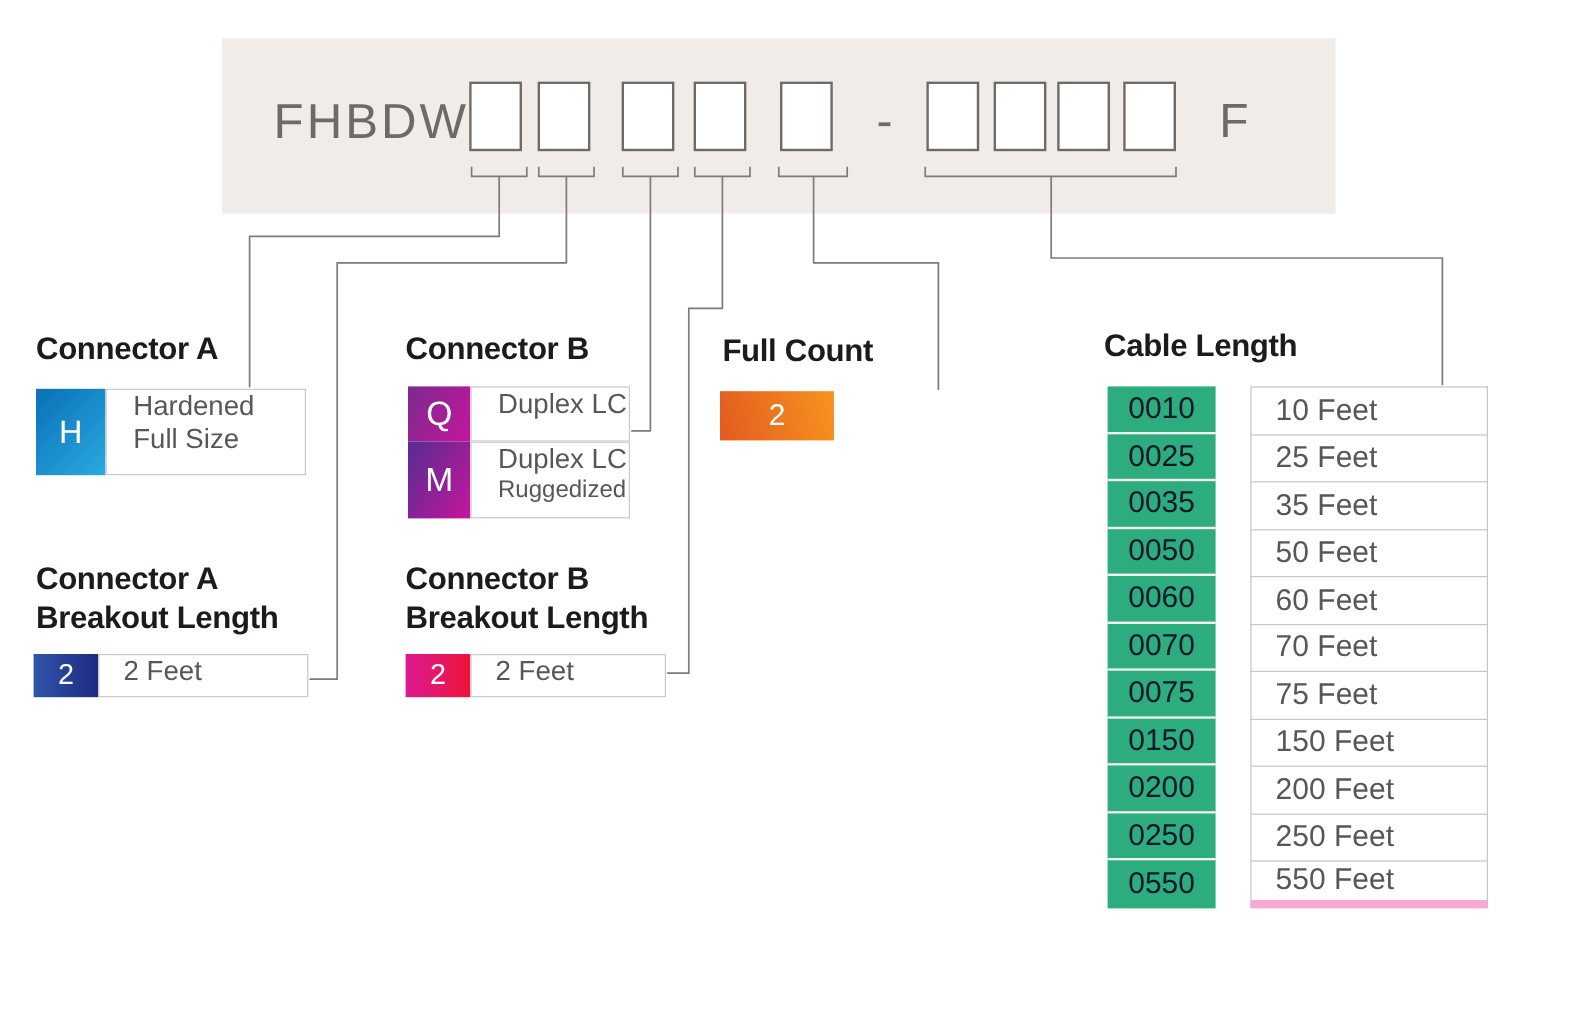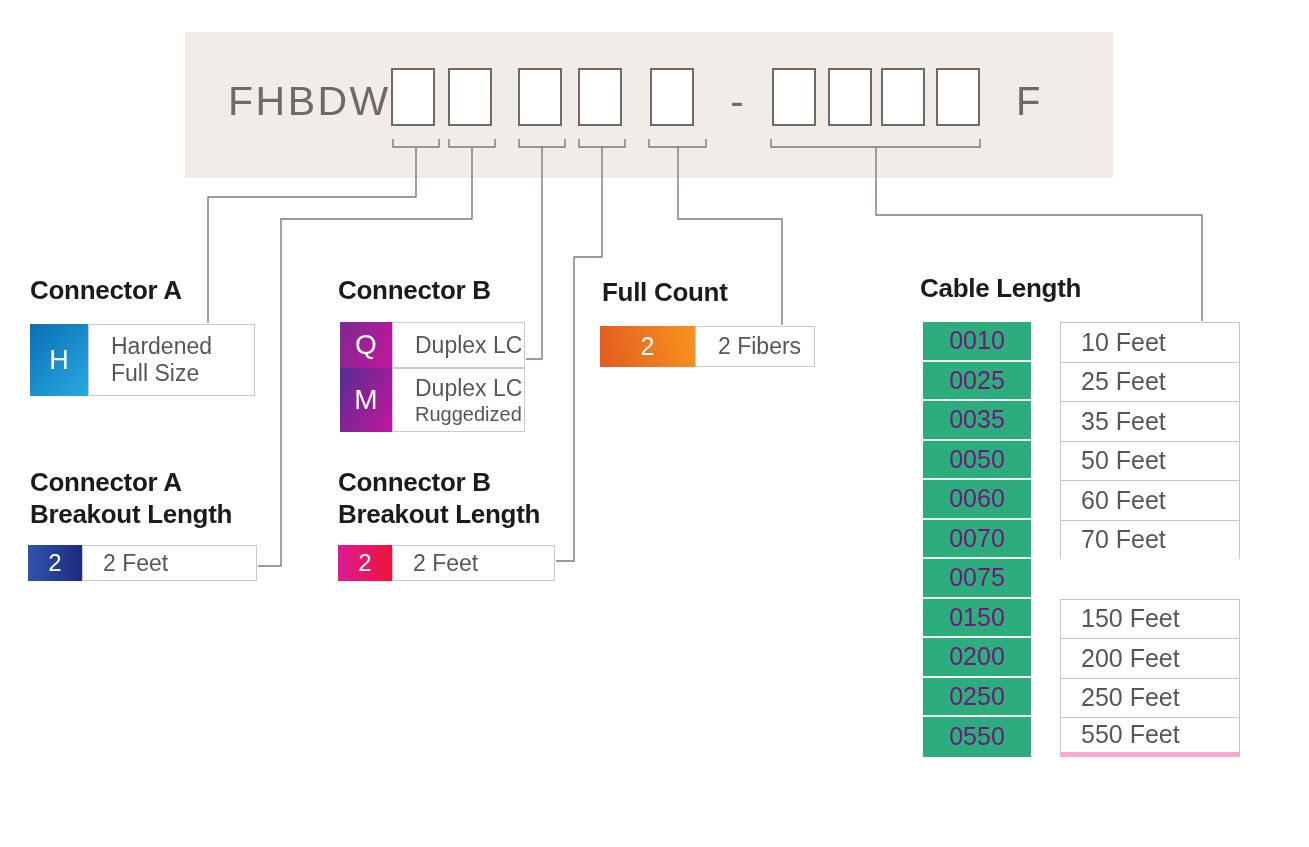--- a/index.html
+++ b/index.html
@@ -30,37 +30,37 @@
   .lines path{stroke:#7e7a77;stroke-width:1.4;fill:none;}
   
   .sec-title{position:absolute;font-size:26px;font-weight:700;color:#1d1a1b;letter-spacing:-0.3px;line-height:32px;}
   
   .chip{
     position:absolute;display:flex;align-items:center;justify-content:center;
     color:#ffffff;box-sizing:border-box;
   }
   .vbox{
     position:absolute;background:#ffffff;border:1px solid #c9c9c9;box-sizing:border-box;
-    display:flex;flex-direction:column;justify-content:center;
+    display:flex;flex-direction:column;justify-content:flex-start;
     font-size:23px;color:#56575a;padding-left:22px;line-height:27px;
   }
   .vbox .sub{font-size:20px;line-height:24px;}
   
   .cl-table{position:absolute;left:923px;top:322px;width:317px;}
   .cl-row{display:flex;height:39.5px;box-sizing:border-box;}
   .cl-code{
-    width:108px;background:#2dad7e;color:#701a75;font-size:25px;
+    width:90px;background:#2dad7e;color:#0f172a;font-size:25px;
     display:flex;align-items:center;justify-content:center;box-sizing:border-box;
     border-bottom:2px solid #f5f5f4;
   }
   .cl-label{
     flex:1;background:#ffffff;border:1px solid #c6c6c6;border-bottom:none;box-sizing:border-box;
     display:flex;align-items:center;padding-left:20px;font-size:25px;color:#56575a;margin-left:29px;
   }
-  .cl-row:last-child .cl-label{border-bottom:5px solid #f9a8d4;}
+  .cl-row:last-child .cl-label{border-bottom:7px solid #f9a8d4;}
   .cl-row:last-child .cl-code{border-bottom:none;}
 </style>
 </head>
 <body>
 
 <div class="page">
 
   <div class="band"></div>
 
   <div class="pn-prefix">
@@ -109,23 +109,20 @@
     <span>Duplex LC</span>
   </div>
   <div class="chip" style="left:340px;top:368px;width:52px;height:64px;background:linear-gradient(120deg,#562d92,#c4169d);font-size:28px;">M</div>
   <div class="vbox" style="left:392px;top:368px;width:133px;height:64px;">
     <span>Duplex LC</span>
     <span class="sub">Ruggedized</span>
   </div>
 
   <div class="sec-title" style="left:602px;top:276px">Full Count</div>
   <div class="chip" style="left:600px;top:326px;width:95px;height:41px;background:linear-gradient(75deg,#e35a20,#f7941e);font-size:25px;">2</div>
-  <div class="vbox" style="left:695px;top:326px;width:120px;height:41px;">
-    <span>2 Fibers</span>
-  </div>
 
   <div class="sec-title" style="left:30px;top:466px">
     <div>Connector A</div>
     <div>Breakout Length</div>
   </div>
   <div class="chip" style="left:28px;top:545px;width:54px;height:36px;background:linear-gradient(90deg,#2f55ab,#1f2a82);font-size:24px;">2</div>
   <div class="vbox" style="left:82px;top:545px;width:175px;height:36px;padding-left:20px;">
     <span>2 Feet</span>
   </div>
 
@@ -165,20 +162,21 @@
       <div class="cl-label">60 Feet</div>
     </div>
 
     <div class="cl-row">
       <div class="cl-code">0070</div>
       <div class="cl-label">70 Feet</div>
     </div>
 
     <div class="cl-row">
       <div class="cl-code">0075</div>
+      <div class="cl-label">75 Feet</div>
     </div>
 
 
     <div class="cl-row">
       <div class="cl-code">0150</div>
       <div class="cl-label">150 Feet</div>
     </div>
 
 
     <div class="cl-row">

